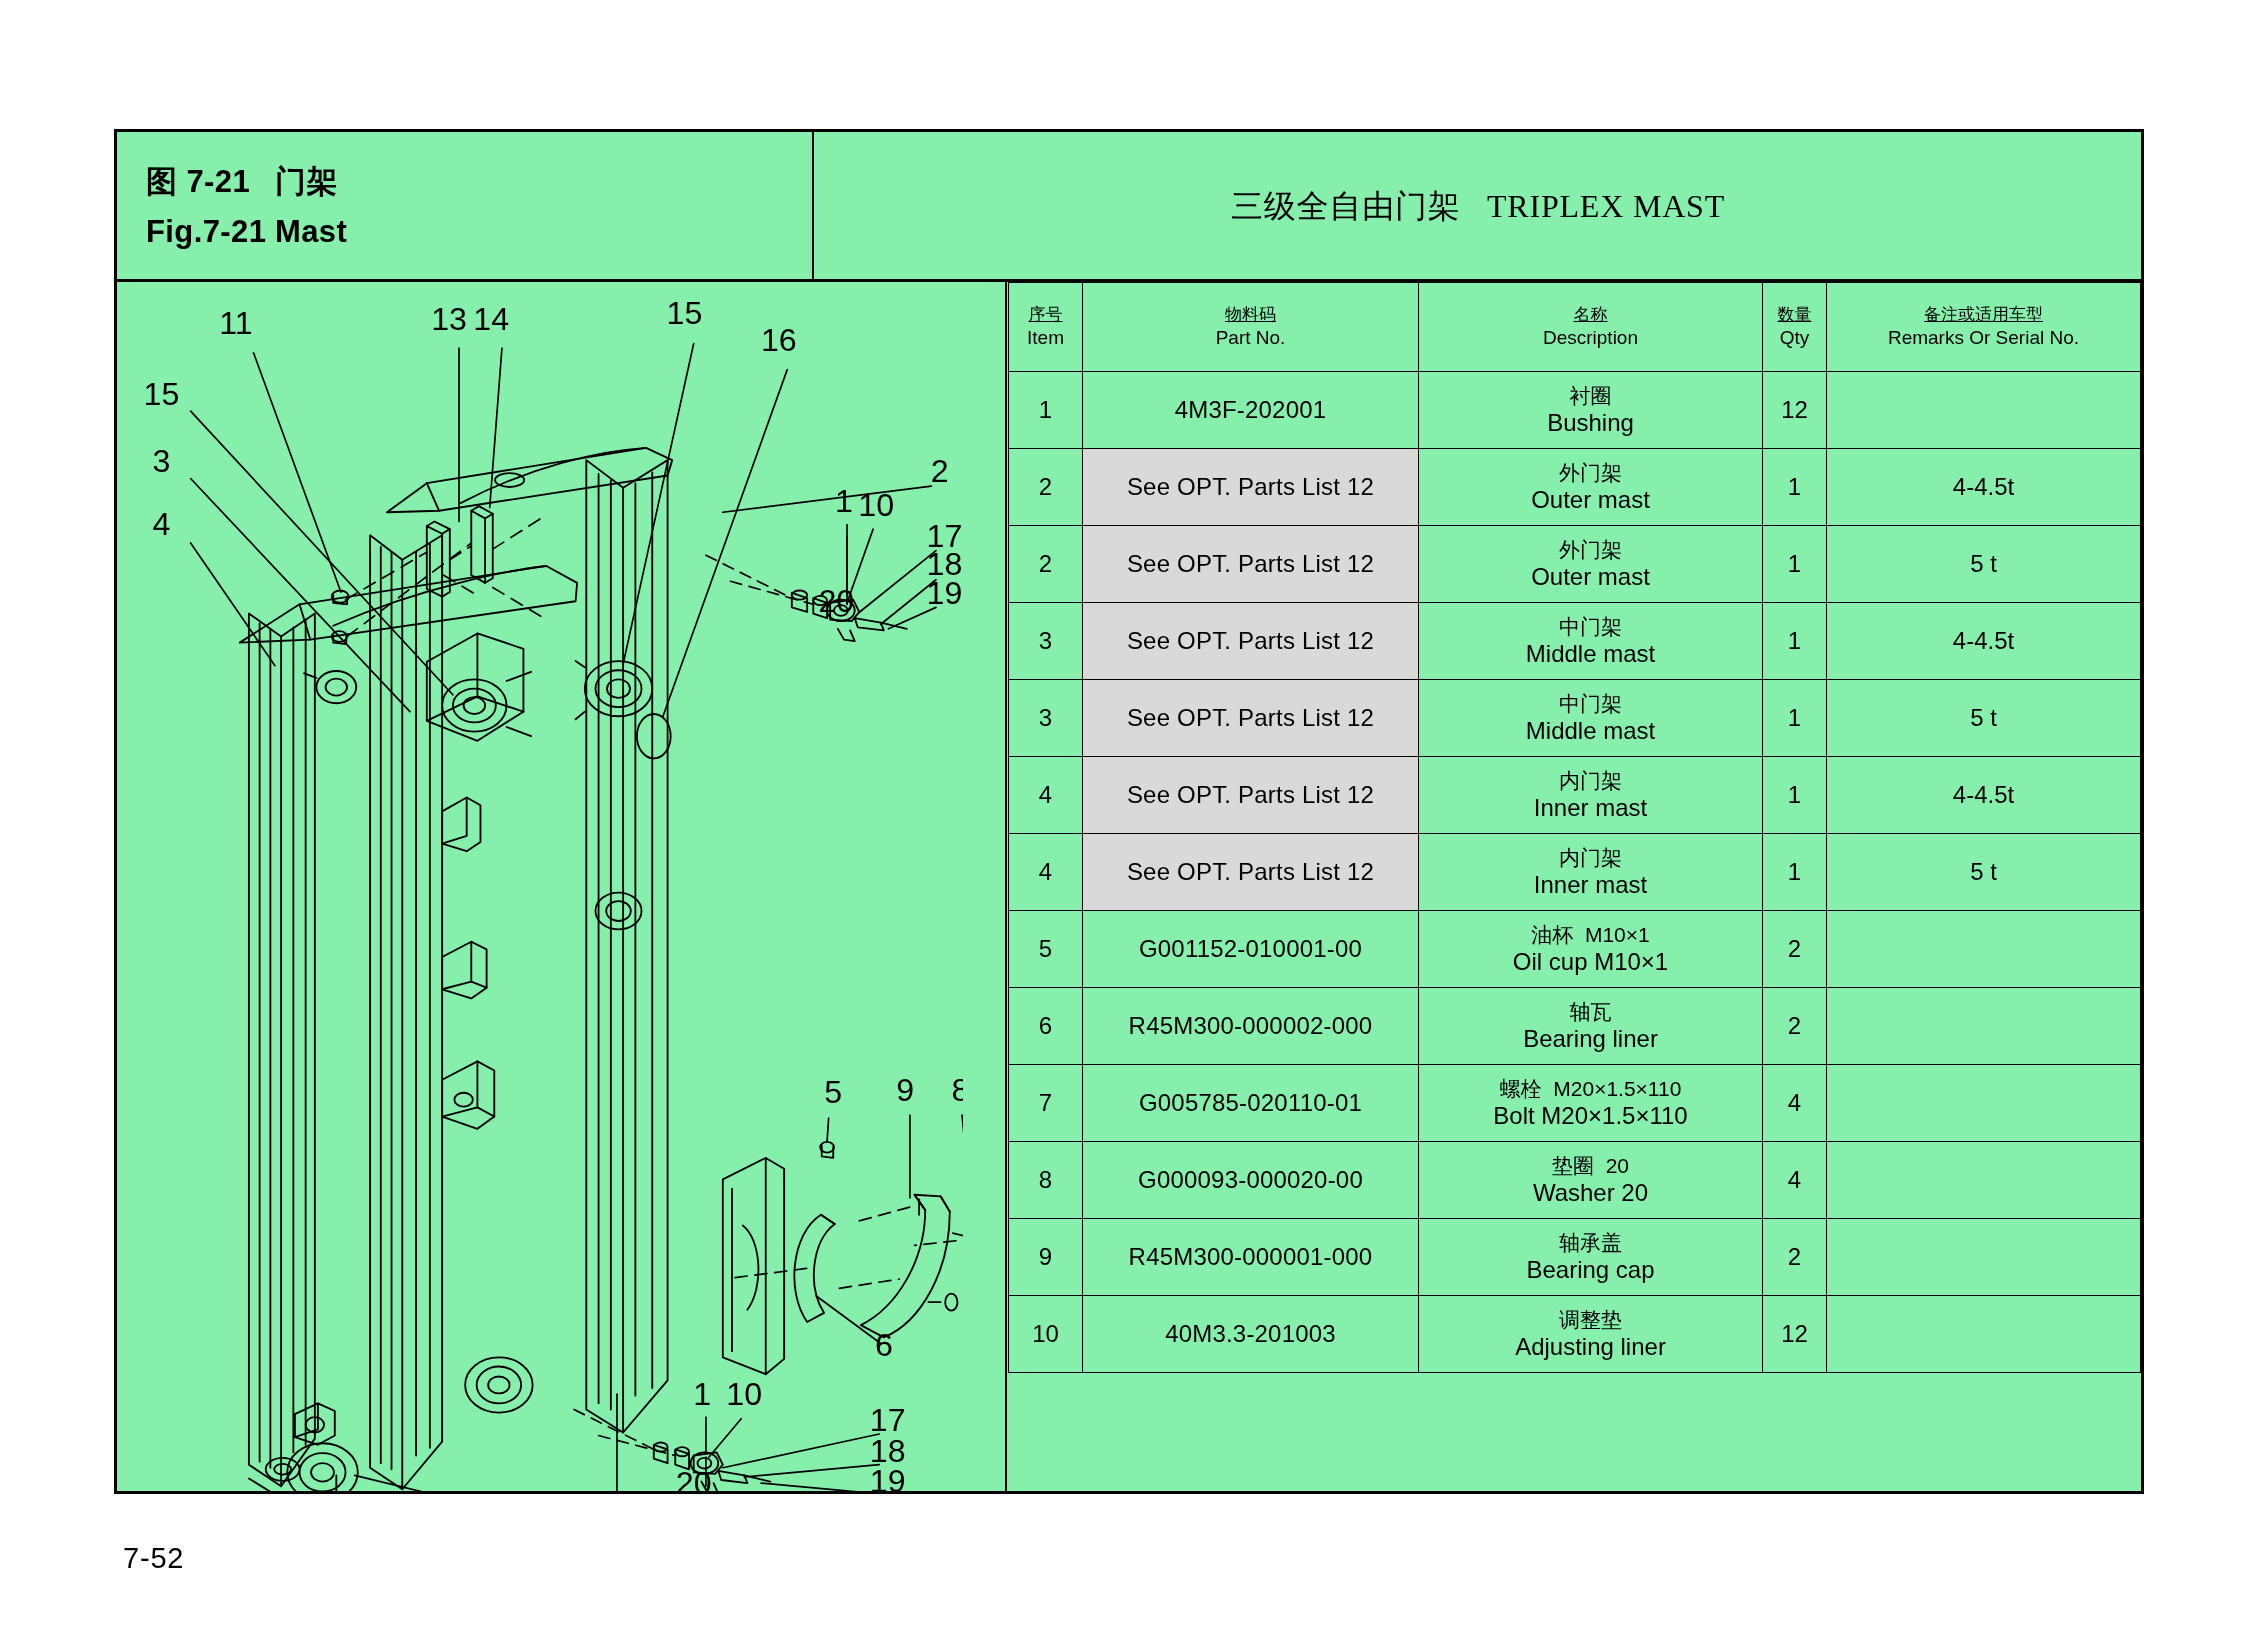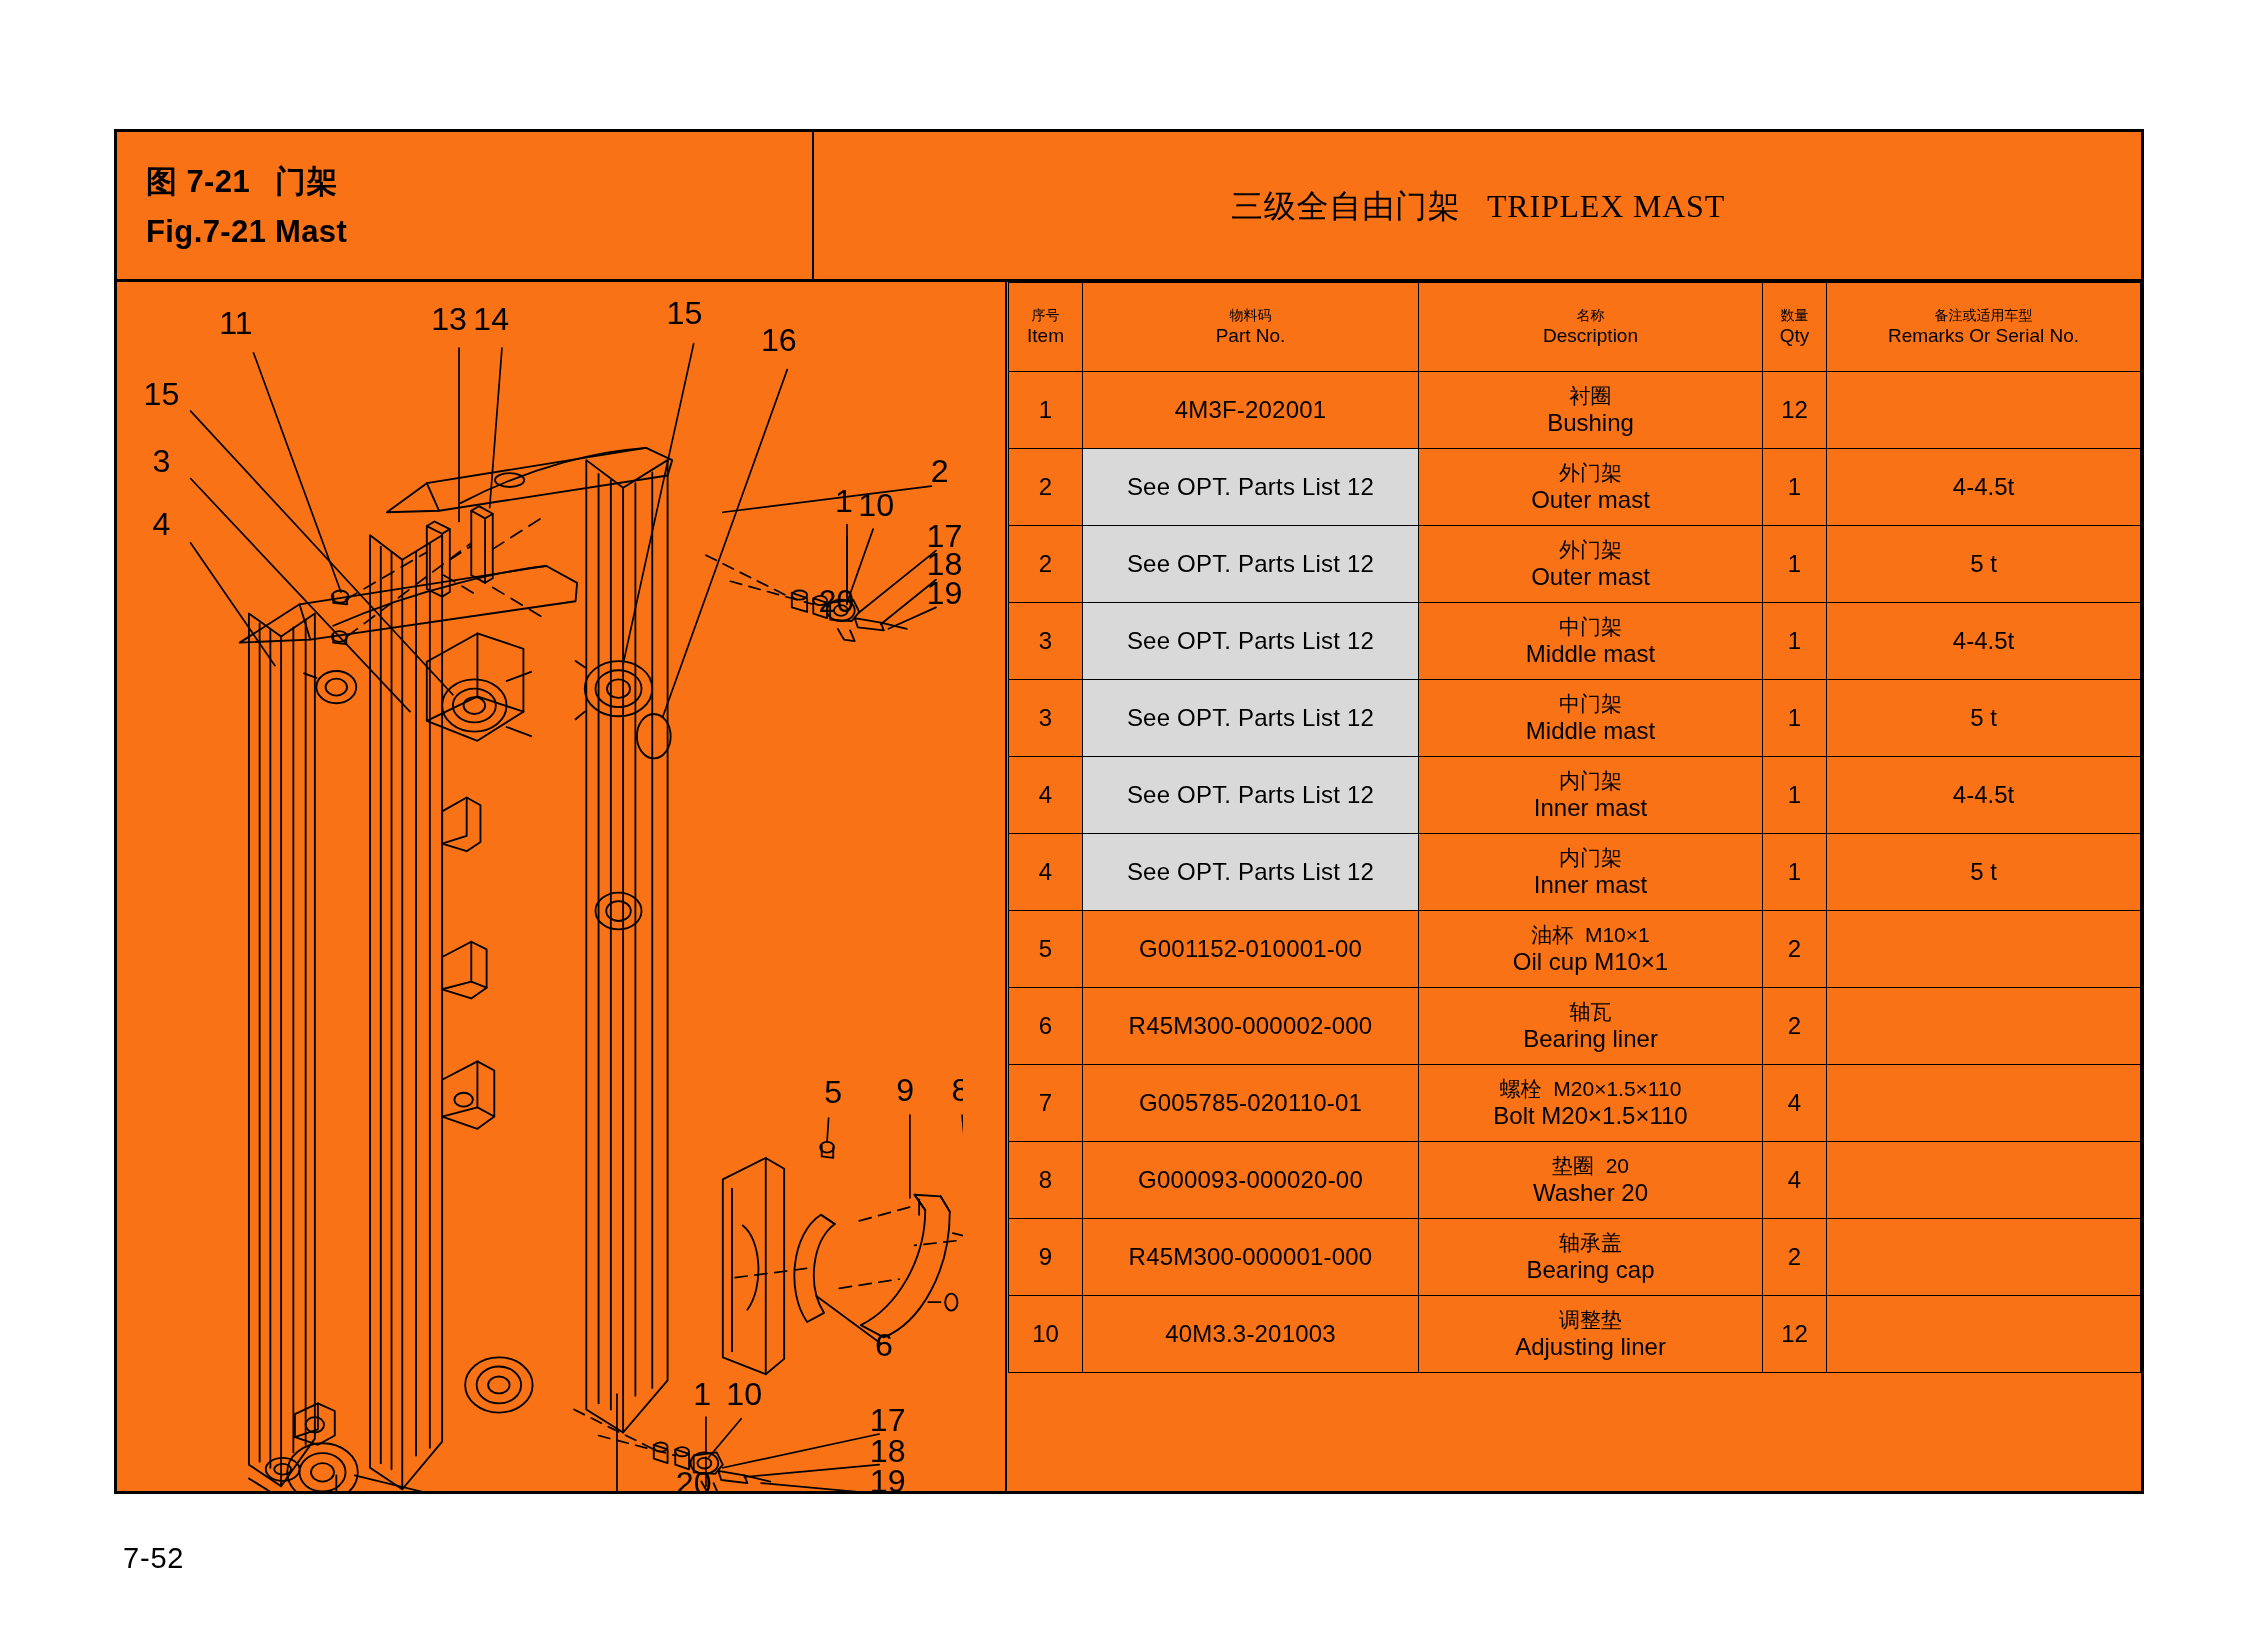--- a/index.html
+++ b/index.html
@@ -18,21 +18,21 @@
 
   
   #page-frame {
     position: absolute;
     left: 114px;
     top: 129px;
     width: 2030px;
     height: 1365px;
     border: 3.8px solid #000;
     box-sizing: border-box;
-    background: #f97316;
+    background: #86efac;
   }
 
   
   #title-block {
     position: absolute;
     left: 0;
     top: 0;
     width: 100%;
     height: 150px;
     box-sizing: border-box;
@@ -122,21 +122,21 @@
   col.c-item    { width: 74px; }
   col.c-part    { width: 336px; }
   col.c-desc    { width: 344px; }
   col.c-qty     { width: 64px; }
   col.c-remarks { width: 314px; }
 
   thead tr { height: 89px; }
   thead td {
     border-bottom-width: 3.1px;
   }
-  .hdr-cn { display: block; font-size: 14px; line-height: 1.30; }
+  .hdr-cn { display: block; font-size: 17px; line-height: 1.30; text-decoration: underline; }
   .hdr-en { display: block; font-size: 19px; line-height: 1.30; }
 
   tbody tr { height: 77px; }
   td.item-cell { font-size: 24px; }
   td.part-cell {
     font-size: 24px;
     letter-spacing: 0.2px;
   }
   td.part-cell.opt { background: #d9d9d9; }
   td.desc-cell {

